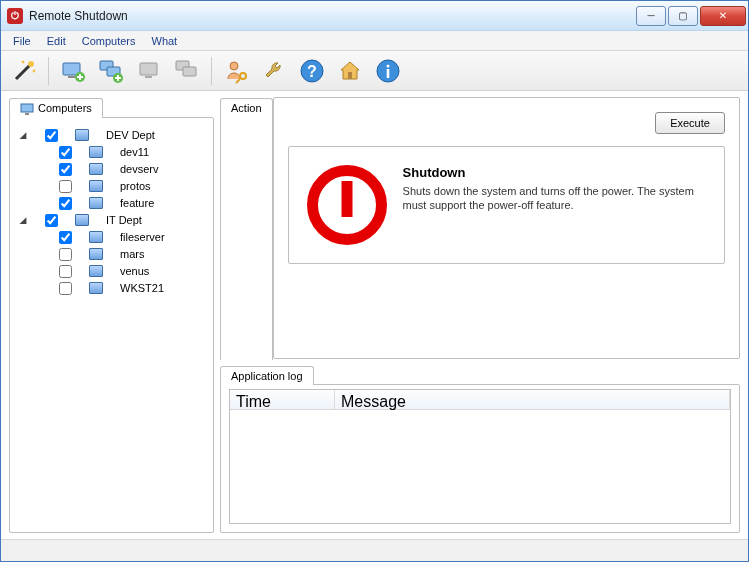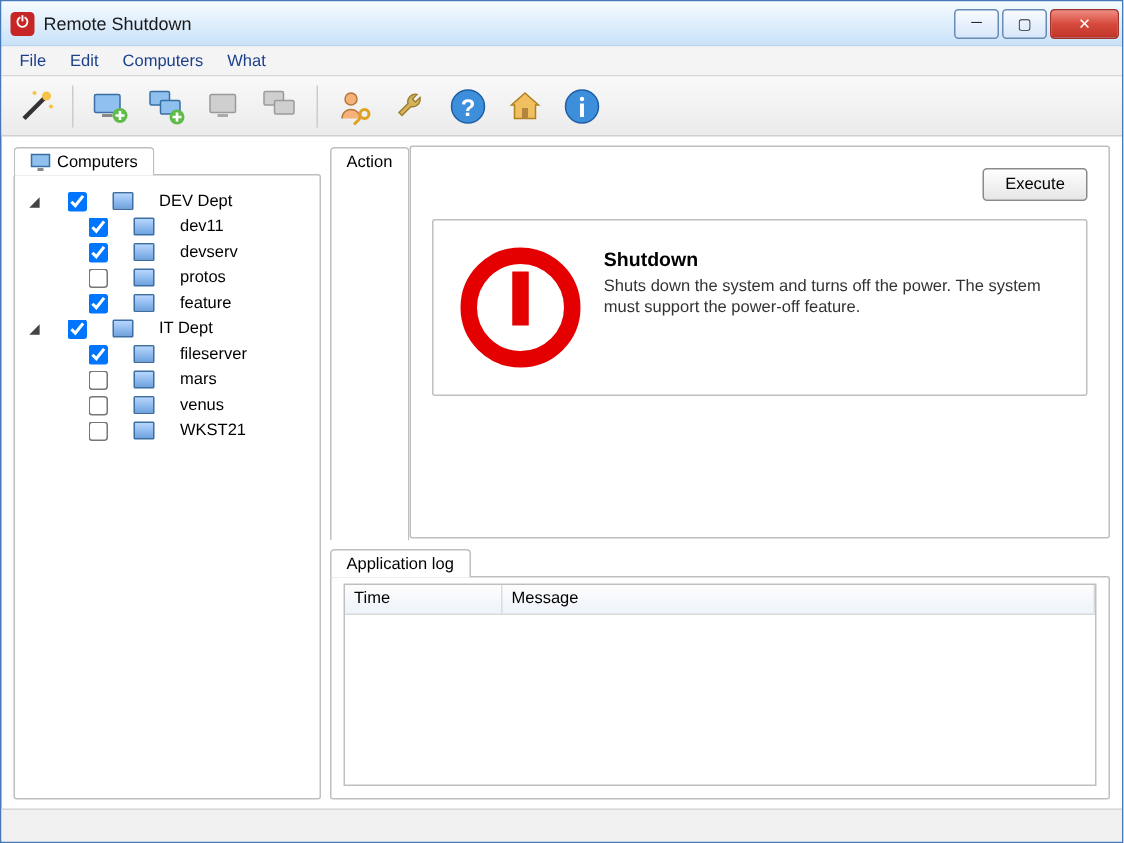--- a/index.html
+++ b/index.html
@@ -187,21 +187,21 @@
     background: #fff;
     flex: 1;
     margin: 4px 8px 8px;
     display: flex; flex-direction: column;
   }
   .log-head {
     display: flex;
     height: 20px;
     background: linear-gradient(#fdfdfd,#eef3fb);
     border-bottom: 1px solid #d8d8d8;
-    font-size: 11px;
+    font-size: 16px;
   }
   .log-head .col {
     padding: 3px 6px;
     border-right: 1px solid #dcdcdc;
   }
   .log-head .col.time { width: 105px; }
   .log-head .col.msg { flex: 1; }
   .statusbar {
     height: 22px;
     background: #f0f0f0;

